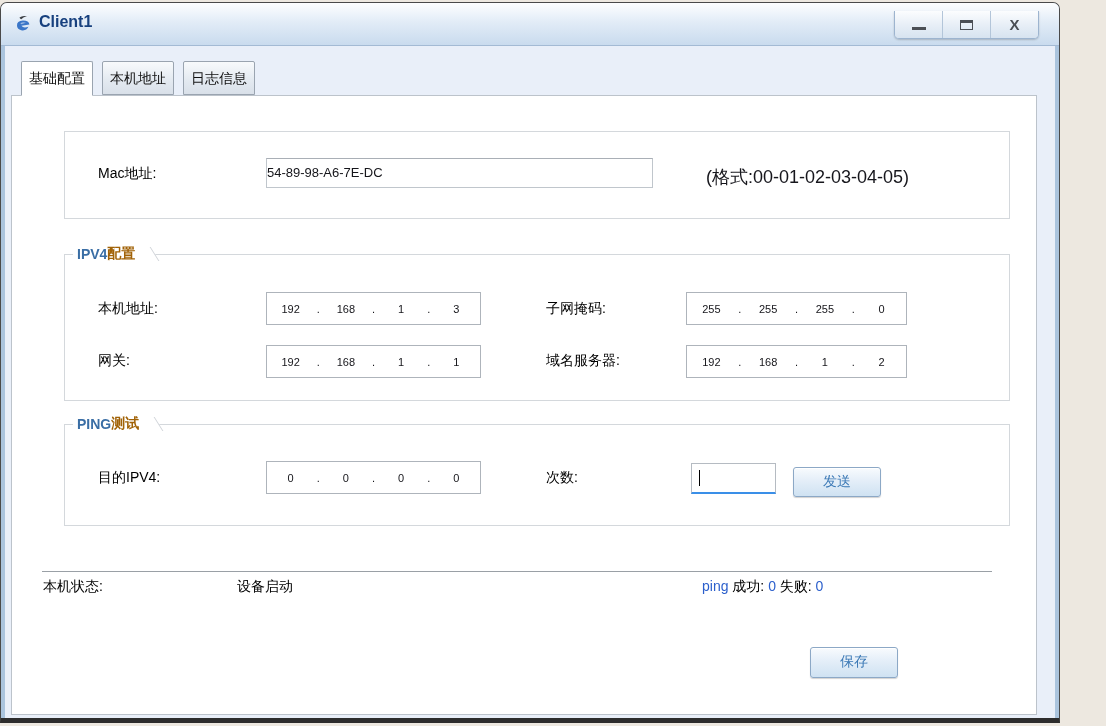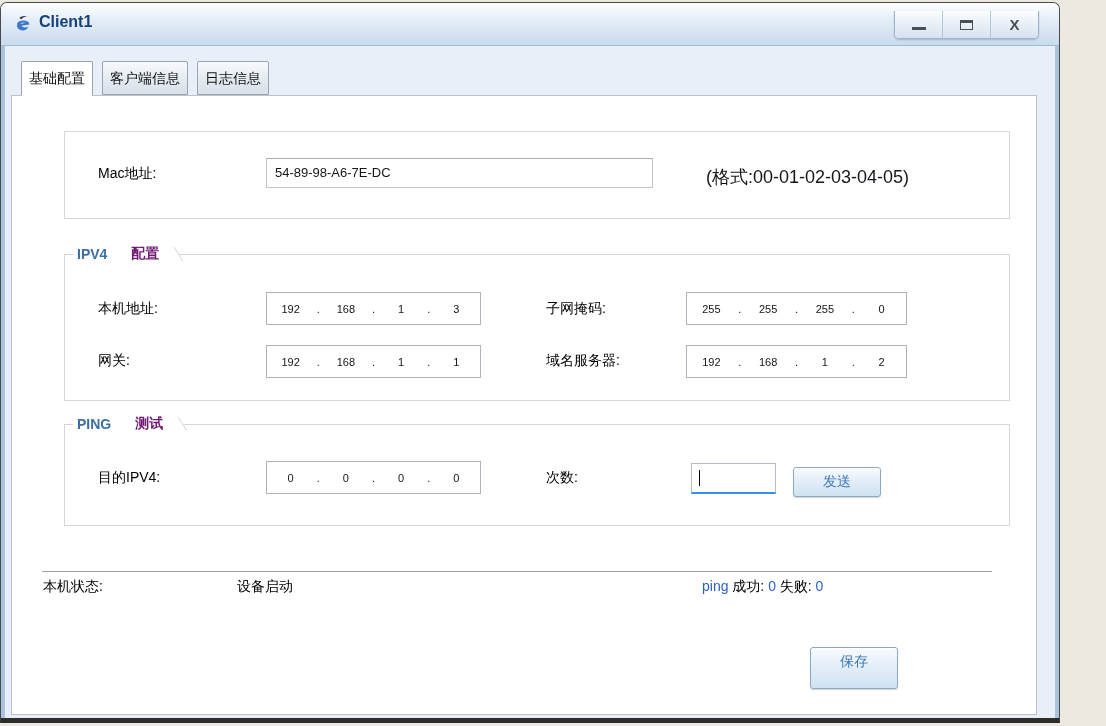--- a/index.html
+++ b/index.html
@@ -63,30 +63,30 @@
   .groupbox{
     position:absolute;box-sizing:border-box;
     border:1px solid #d4d8dc;background:#fff;
   }
   .group-head{
     position:absolute;top:-11px;left:8px;height:20px;
     background:#fff;padding:0 0 0 4px;display:flex;align-items:center;
     font-size:14px;font-weight:bold;
   }
   .gt-prefix{color:#3a6ea5;}
-  .gt-suffix{color:#701a75;margin-left:24px;}
+  .gt-suffix{color:#a16207;}
   .gt-slant{
     width:16px;height:14px;background:#fff;margin-left:3px;
     border-right:1px solid #cfd3d8;transform:skewX(32deg);
   }
   .flabel{position:absolute;font-size:14px;color:#000;white-space:nowrap;}
   .text-input{
     position:absolute;box-sizing:border-box;background:#fff;
     border:1px solid #c0c6cc;border-top-color:#a9afb6;
-    font-size:13px;color:#15151a;line-height:28px;padding-left:8px;
+    font-size:13px;color:#15151a;line-height:28px;
     white-space:nowrap;overflow:hidden;
   }
   .hint{position:absolute;font-size:18px;color:#16161c;white-space:nowrap;}
   .ipbox{
     position:absolute;box-sizing:border-box;height:33px;
     border:1px solid #aeb4bb;background:#fff;
     display:flex;align-items:center;
     font-size:11px;color:#15151a;
   }
   .ipbox span{flex:1;text-align:center;}
@@ -128,21 +128,21 @@
         <div class="glyph-max"></div>
       </div>
       <div class="win-btn">
         <div class="glyph-close">X</div>
       </div>
     </div>
   </div>
 
   <div class="tabbar">
     <div class="tab active">基础配置</div>
-    <div class="tab">客户端信息</div>
+    <div class="tab">本机地址</div>
     <div class="tab">日志信息</div>
   </div>
 
   <div class="panel">
 
     <div class="groupbox" style="left:52px;top:35px;width:946px;height:88px;">
       <div class="flabel" style="left:33px;top:33px;">Mac地址:</div>
       <div class="text-input" style="left:201px;top:26px;width:387px;height:30px;">54-89-98-A6-7E-DC</div>
       <div class="hint" style="left:641px;top:33px;">(格式:00-01-02-03-04-05)</div>
     </div>
@@ -228,15 +228,15 @@
     <div class="status-text" style="left:31px;top:482px;">本机状态:</div>
     <div class="status-text" style="left:225px;top:482px;">设备启动</div>
     <div class="status-text" style="left:690px;top:482px;">
       <span class="blue">ping</span>
       <span>成功:</span>
       <span class="blue">0</span>
       <span>失败:</span>
       <span class="blue">0</span>
     </div>
 
-    <div class="btn" style="left:798px;top:551px;width:88px;height:42px;">保存</div>
+    <div class="btn" style="left:798px;top:551px;width:88px;height:31px;">保存</div>
   </div>
 </div>
 
 </body></html>

